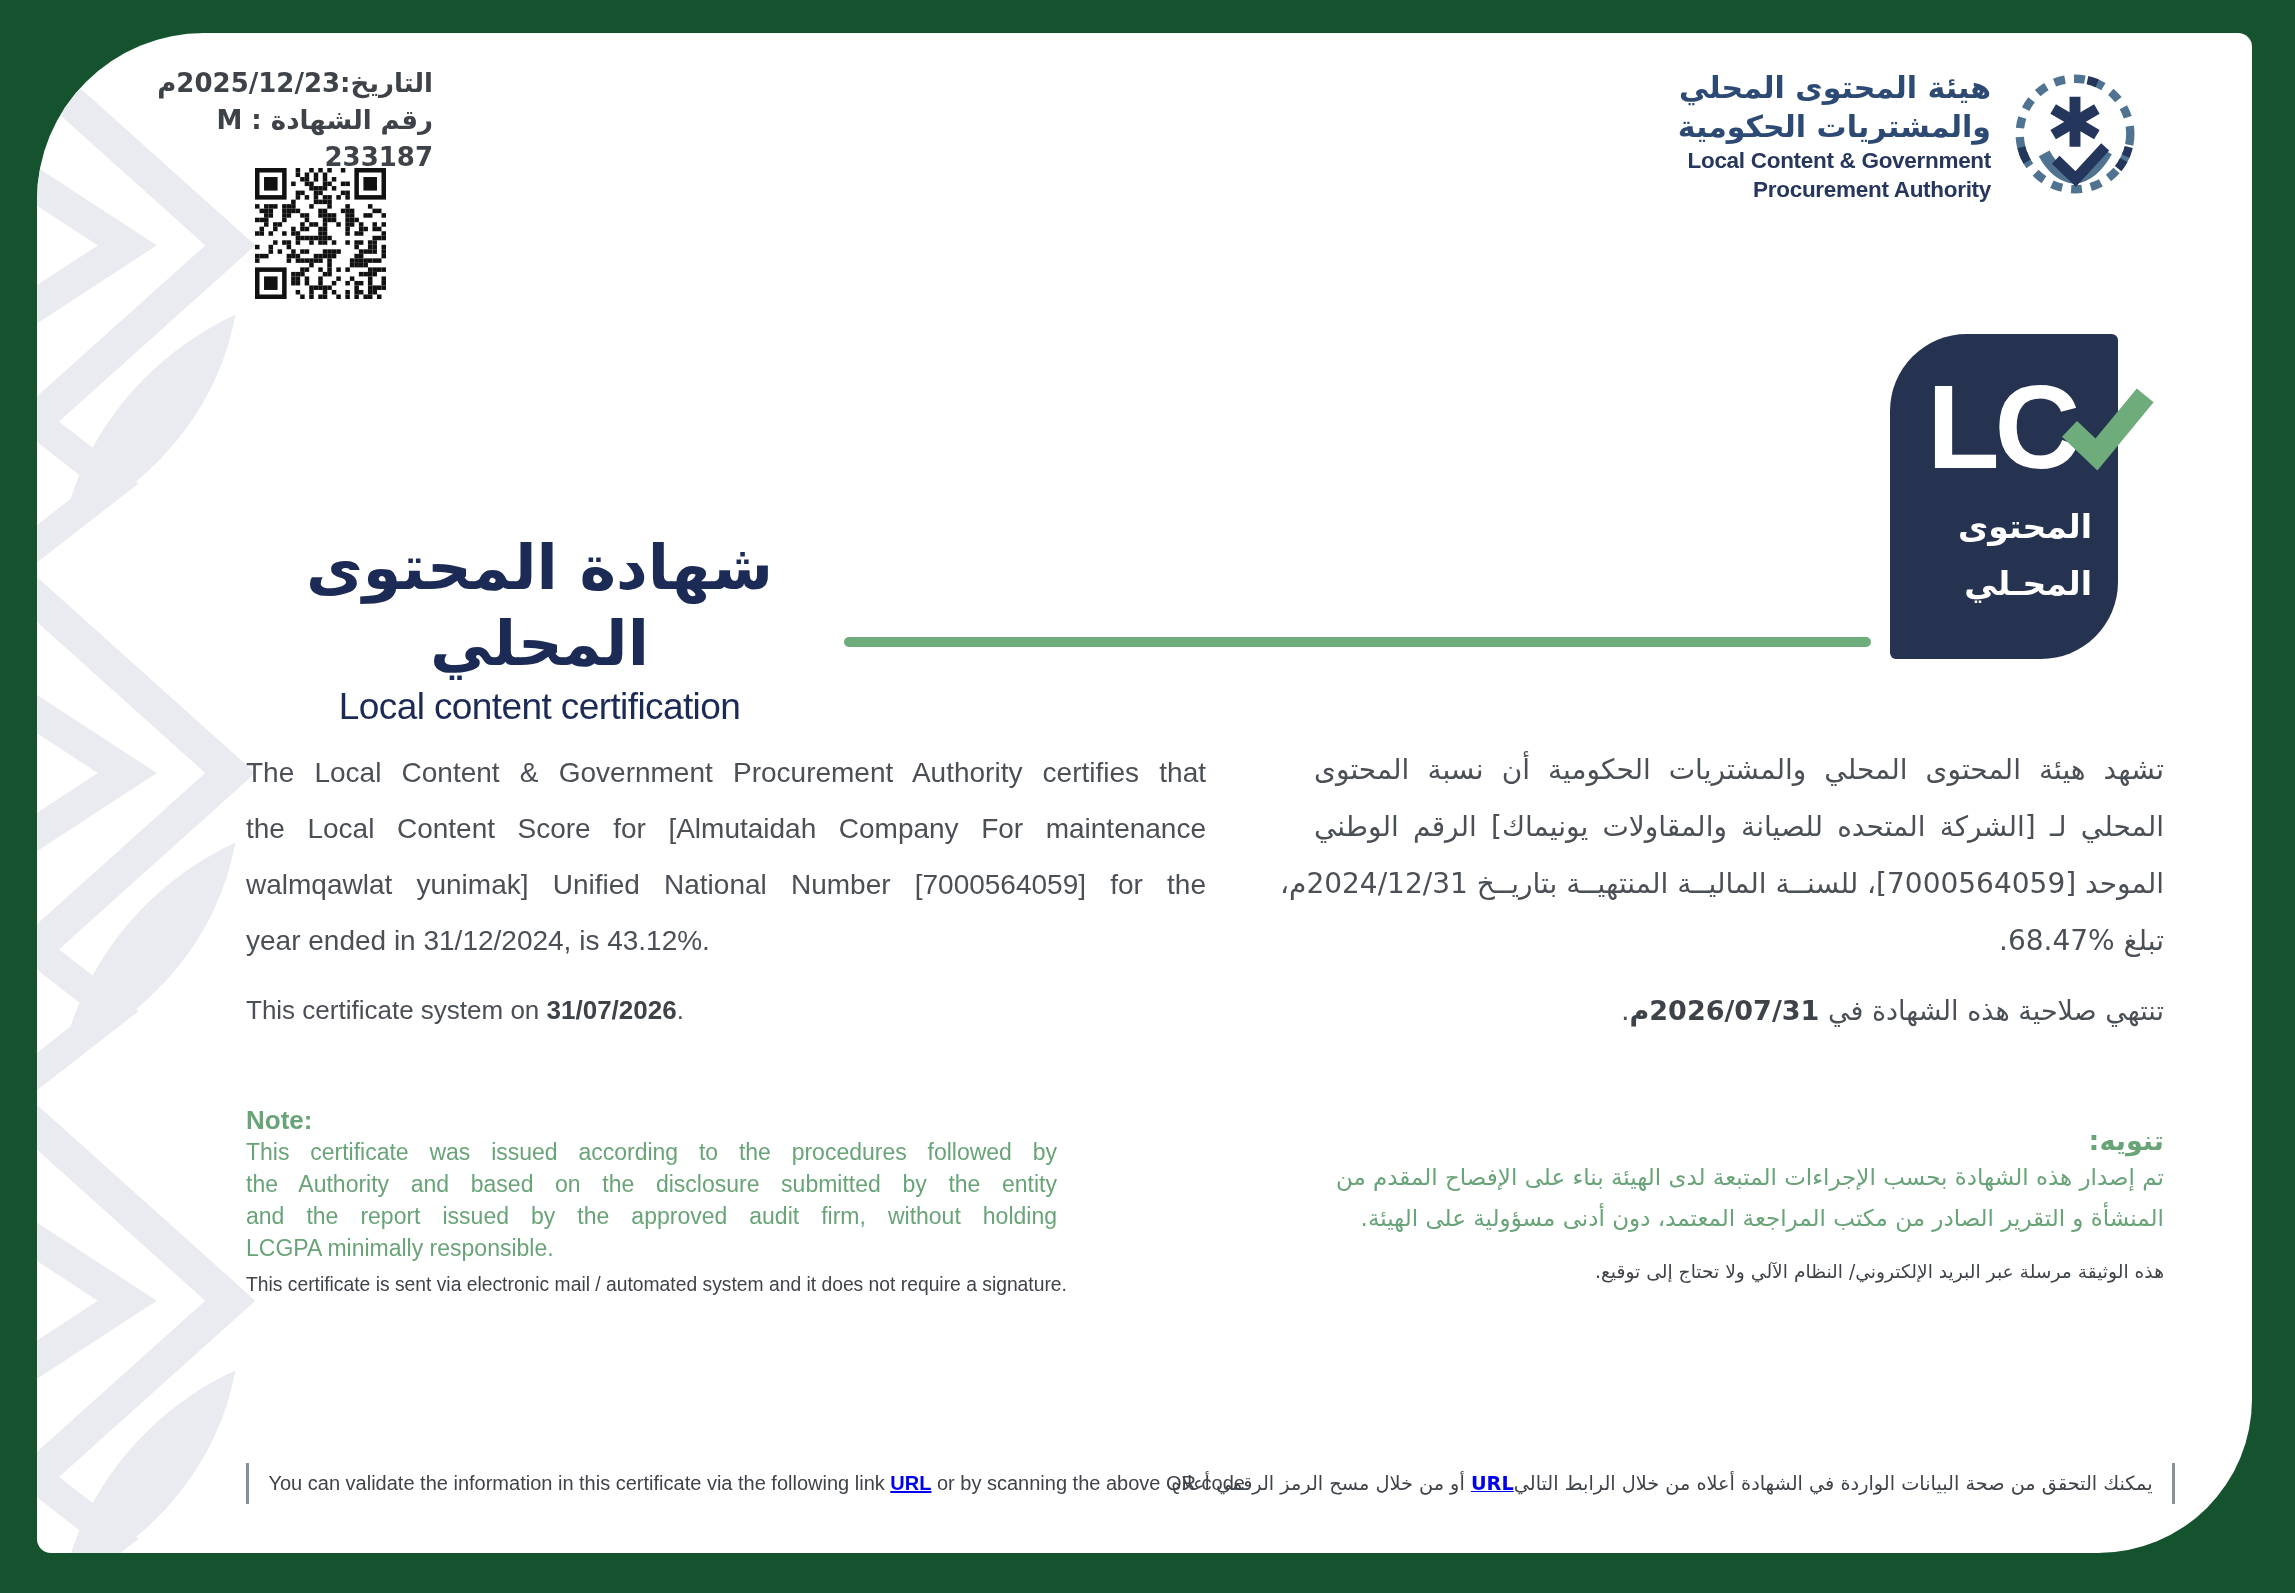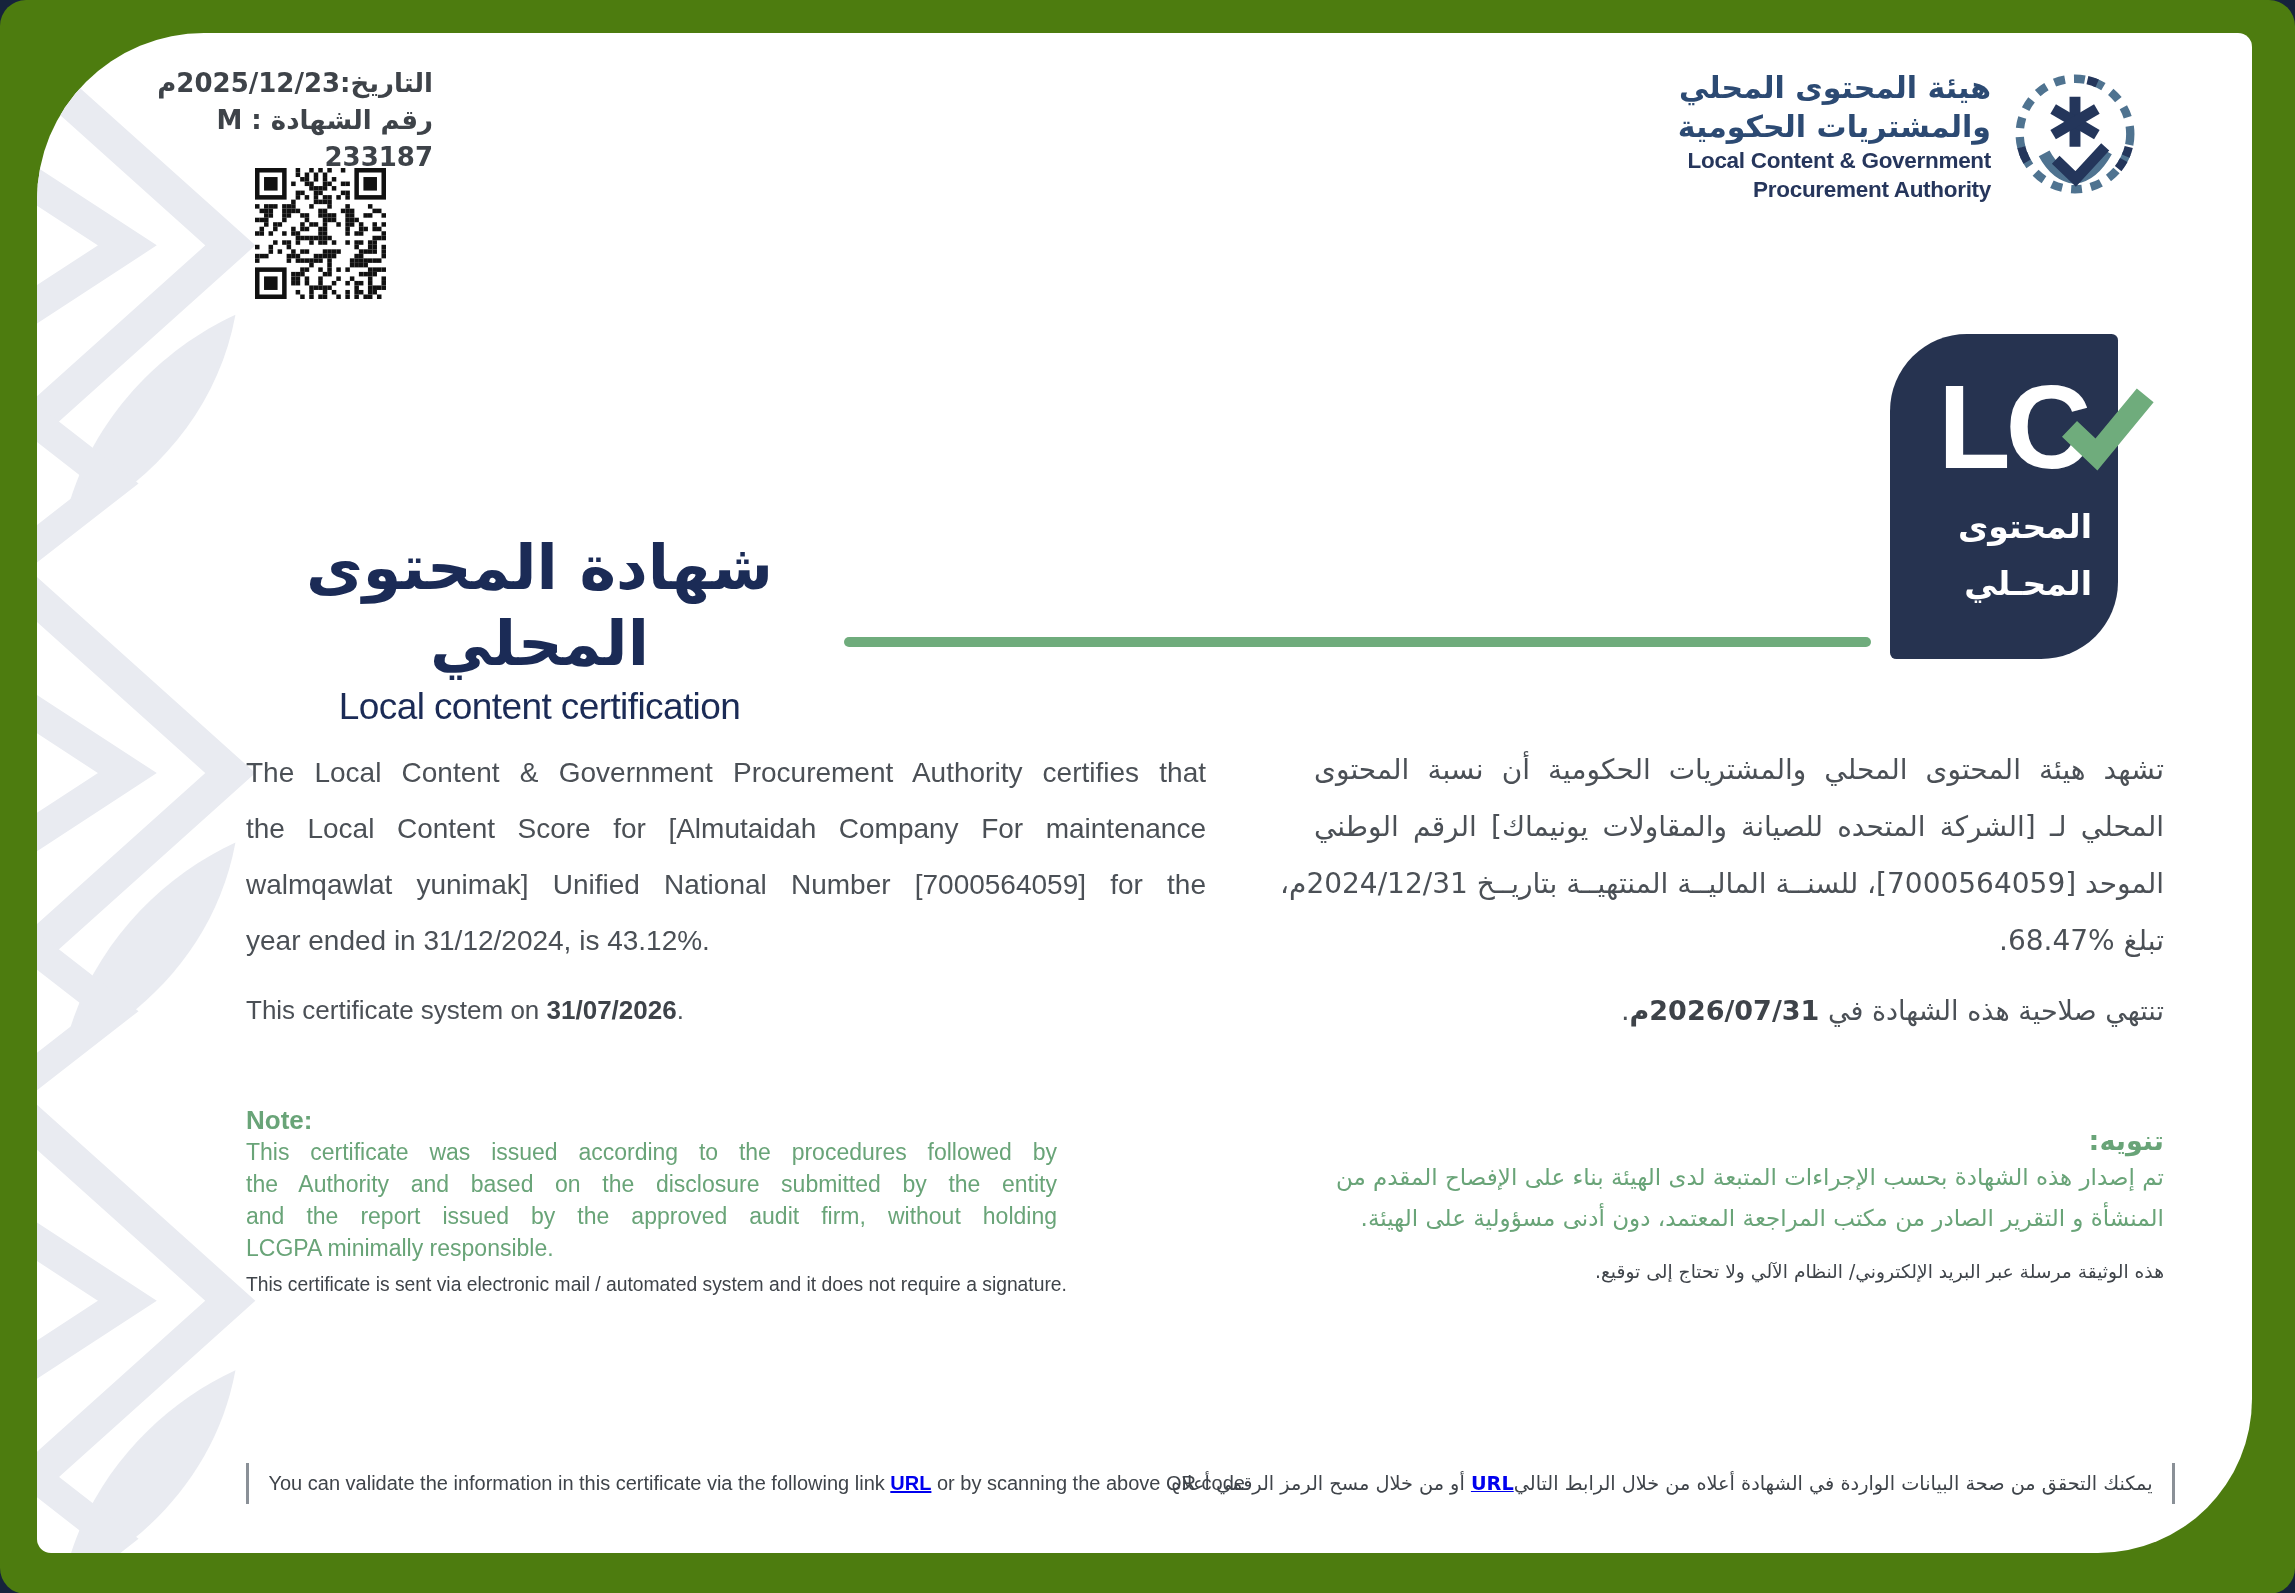--- a/index.html
+++ b/index.html
@@ -1,19 +1,18 @@
 <!DOCTYPE html>
 <html lang="en" style="font-size:10.3px"><head>
 <meta charset="utf-8">
 <style>
   html,body{margin:0;padding:0;background:#16233c;}
   .page{
-    position:relative;width:2295px;height:1594px;background:#4d7c0f;overflow:hidden;
+    position:relative;width:2295px;height:1594px;background:#14532d;overflow:hidden;
     font-family:"Liberation Sans","DejaVu Sans",sans-serif;
-    border-radius:26px;
   }
   .card{
     position:absolute;left:37px;top:33px;width:2215px;height:1520px;background:#ffffff;
     border-radius:167px 14px 154px 14px;overflow:hidden;
   }
   .pattern{position:absolute;left:0;top:0;}
 
   
   .date-block{
     position:absolute;left:84px;top:32px;width:312px;text-align:right;direction:rtl;
@@ -31,21 +30,21 @@
   .authority-text .en{font-size:22.5px;line-height:29px;color:#26365C;letter-spacing:-0.3px;}
   .emblem{position:absolute;left:1976px;top:38px;}
 
   
   .badge{
     position:absolute;left:1853px;top:301px;width:228px;height:325px;background:#263350;
     border-radius:77px 6.4px 77px 6.4px;
   }
   .badge-lc{
     position:absolute;left:37px;top:33px;color:#ffffff;font-weight:bold;font-size:119px;
-    letter-spacing:-5.1px;line-height:119px;margin-left:11px;
+    letter-spacing:-5.1px;line-height:119px;
   }
   .badge-ar{
     position:absolute;right:26px;top:164px;text-align:right;direction:rtl;color:#ffffff;
     font-family:"DejaVu Sans",sans-serif;font-weight:bold;font-size:33px;line-height:57px;
   }
   .badge-check{position:absolute;left:173px;top:55px;overflow:visible;}
 
   
   .title-block{position:absolute;left:200px;top:497px;width:605px;text-align:center;color:#1B2B56;}
   .title-ar{font-family:"DejaVu Sans",sans-serif;font-weight:bold;font-size:62px;line-height:76px;direction:rtl;}

